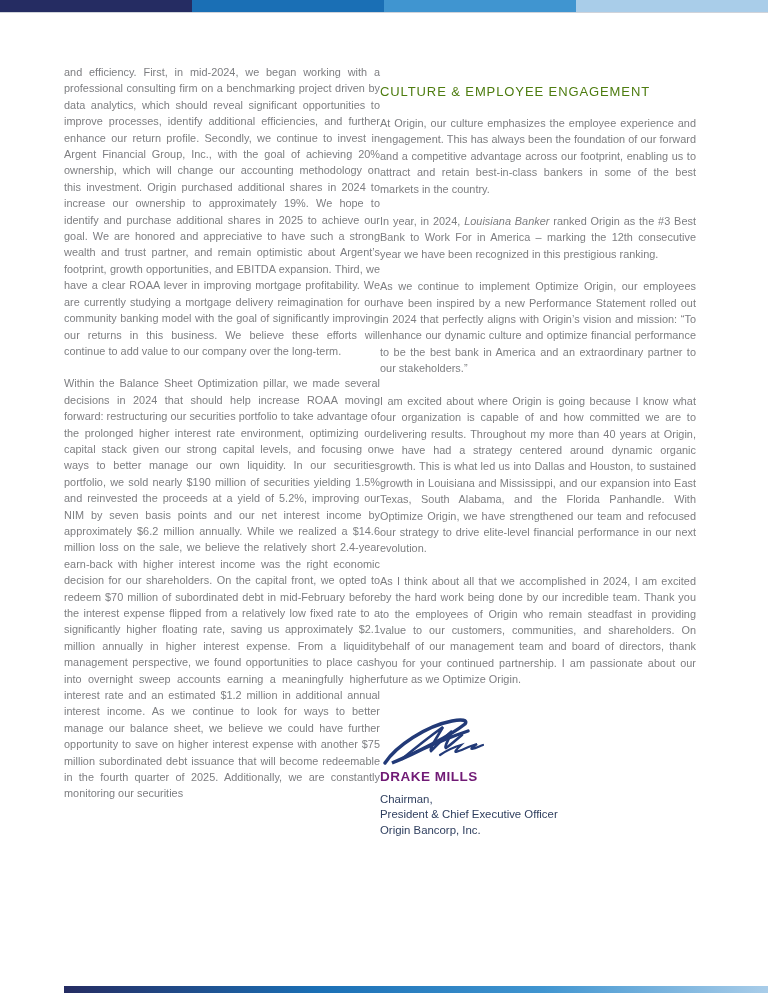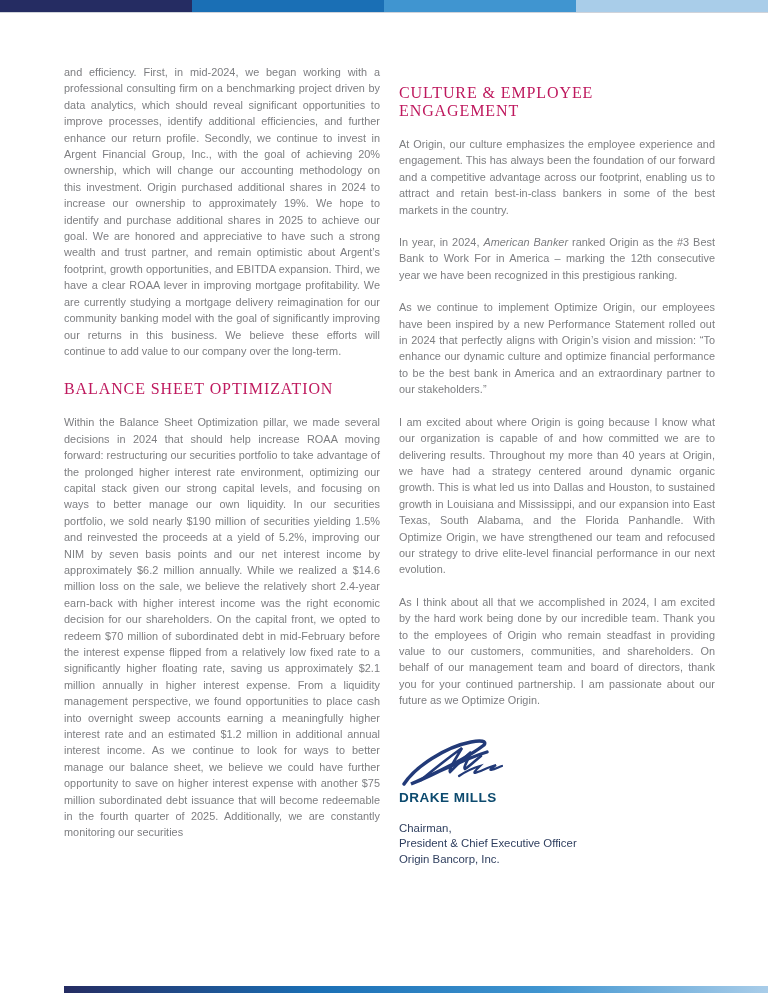--- a/index.html
+++ b/index.html
@@ -36,88 +36,85 @@
     right: 0;
     height: 7px;
     background: linear-gradient(90deg, #252c62 0%, #1a6fb5 36%, #4095d0 68%, #a9cde9 100%);
   }
 
   .content {
     position: absolute;
     top: 64px;
     left: 64px;
     display: flex;
-    gap: 19px;
   }
   .col { width: 316px; }
 
   .col p {
     font-size: 10.9px;
     line-height: 16.4px;
     color: #7d7e81;
     text-align: justify;
     letter-spacing: 0.02px;
     margin-bottom: 16px;
   }
   .col p:last-of-type { margin-bottom: 0; }
 
   .col h2 {
-    font-size: 16px;
+    font-size: 13px;
     font-weight: 400;
     letter-spacing: 0.9px;
-    color: #be185d;
+    color: #4d7c0f;
     margin: 21px 0 16px 0;
     text-transform: uppercase;
-    font-family: Liberation Serif, serif;
   }
   .col h2.first { margin-top: 20px; }
 
   .italic { font-style: italic; }
 
   .sig-block { margin-top: 30px; }
   .sig-svg { display: block; margin-left: 2px; }
   .sig-name {
     font-size: 13.5px;
     font-weight: bold;
     letter-spacing: 0.5px;
-    color: #0c4a6e;
+    color: #701a75;
     margin-top: 3px;
   }
   .sig-title {
     font-size: 11.4px;
     line-height: 15.6px;
     color: #2e3e5e;
   }
-  .sig-title.first { margin-top: 16px; }
+  .sig-title.first { margin-top: 8px; }
 </style>
 </head>
 <body>
 
 <div class="page">
 
   <div class="top-bar">
     <div class="seg seg-1"></div>
     <div class="seg seg-2"></div>
     <div class="seg seg-3"></div>
     <div class="seg seg-4"></div>
   </div>
 
   <main class="content">
 
     <section class="col">
       <p>and efficiency. First, in mid-2024, we began working with a professional consulting firm on a benchmarking project driven by data analytics, which should reveal significant opportunities to improve processes, identify additional efficiencies, and further enhance our return profile. Secondly, we continue to invest in Argent Financial Group, Inc., with the goal of achieving 20% ownership, which will change our accounting methodology on this investment. Origin purchased additional shares in 2024 to increase our ownership to approximately 19%. We hope to identify and purchase additional shares in 2025 to achieve our goal. We are honored and appreciative to have such a strong wealth and trust partner, and remain optimistic about Argent’s footprint, growth opportunities, and EBITDA expansion. Third, we have a clear ROAA lever in improving mortgage profitability. We are currently studying a mortgage delivery reimagination for our community banking model with the goal of significantly improving our returns in this business. We believe these efforts will continue to add value to our company over the long-term.</p>
-      <h2>BALANCE SHEET OPTIMIZATION</h2>
       <p>Within the Balance Sheet Optimization pillar, we made several decisions in 2024 that should help increase ROAA moving forward: restructuring our securities portfolio to take advantage of the prolonged higher interest rate environment, optimizing our capital stack given our strong capital levels, and focusing on ways to better manage our own liquidity. In our securities portfolio, we sold nearly $190 million of securities yielding 1.5% and reinvested the proceeds at a yield of 5.2%, improving our NIM by seven basis points and our net interest income by approximately $6.2 million annually. While we realized a $14.6 million loss on the sale, we believe the relatively short 2.4-year earn-back with higher interest income was the right economic decision for our shareholders. On the capital front, we opted to redeem $70 million of subordinated debt in mid-February before the interest expense flipped from a relatively low fixed rate to a significantly higher floating rate, saving us approximately $2.1 million annually in higher interest expense. From a liquidity management perspective, we found opportunities to place cash into overnight sweep accounts earning a meaningfully higher interest rate and an estimated $1.2 million in additional annual interest income. As we continue to look for ways to better manage our balance sheet, we believe we could have further opportunity to save on higher interest expense with another $75 million subordinated debt issuance that will become redeemable in the fourth quarter of 2025. Additionally, we are constantly monitoring our securities</p>
     </section>
 
     <section class="col">
 
       <h2 class="first">CULTURE &amp; EMPLOYEE ENGAGEMENT</h2>
       <p>At Origin, our culture emphasizes the employee experience and engagement. This has always been the foundation of our forward and a competitive advantage across our footprint, enabling us to attract and retain best-in-class bankers in some of the best markets in the country.</p>
-      <p><span>In year, in 2024, </span><span class="italic">American Banker</span><span> ranked Origin as the #3 Best Bank to Work For in America – marking the 12th consecutive year we have been recognized in this prestigious ranking.</span></p>
+      <p><span>In year, in 2024, </span><span class="italic">Louisiana Banker</span><span> ranked Origin as the #3 Best Bank to Work For in America – marking the 12th consecutive year we have been recognized in this prestigious ranking.</span></p>
       <p>As we continue to implement Optimize Origin, our employees have been inspired by a new Performance Statement rolled out in 2024 that perfectly aligns with Origin’s vision and mission: “To enhance our dynamic culture and optimize financial performance to be the best bank in America and an extraordinary partner to our stakeholders.”</p>
 
       <p>I am excited about where Origin is going because I know what our organization is capable of and how committed we are to delivering results. Throughout my more than 40 years at Origin, we have had a strategy centered around dynamic organic growth. This is what led us into Dallas and Houston, to sustained growth in Louisiana and Mississippi, and our expansion into East Texas, South Alabama, and the Florida Panhandle. With Optimize Origin, we have strengthened our team and refocused our strategy to drive elite-level financial performance in our next evolution.</p>
       <p>As I think about all that we accomplished in 2024, I am excited by the hard work being done by our incredible team. Thank you to the employees of Origin who remain steadfast in providing value to our customers, communities, and shareholders. On behalf of our management team and board of directors, thank you for your continued partnership. I am passionate about our future as we Optimize Origin.</p>
 
       <div class="sig-block">
         <svg class="sig-svg" width="104" height="48" viewBox="0 0 104 48" fill="none" xmlns="http://www.w3.org/2000/svg">
           <path d="M3 45 C14 28, 44 8, 70 3 C80 1, 86 2, 83 6 C68 18, 32 36, 10 45 C34 34, 64 20, 86 13" stroke="#223a78" stroke-width="3.4" stroke-linecap="round"></path>
           <path d="M20 41 C38 26, 54 14, 61 9 C54 21, 47 31, 49 33 C55 27, 64 18, 70 13 C66 23, 62 29, 64 30 C70 26, 76 20, 80 17" stroke="#223a78" stroke-width="2.6" stroke-linecap="round"></path>
           <path d="M58 37 C64 33, 72 29, 79 27 C75 31, 72 34, 74 34 C80 32, 88 28, 95 26 C91 29, 88 31, 90 31 C94 30, 98 28, 101 27" stroke="#223a78" stroke-width="2.2" stroke-linecap="round"></path>

